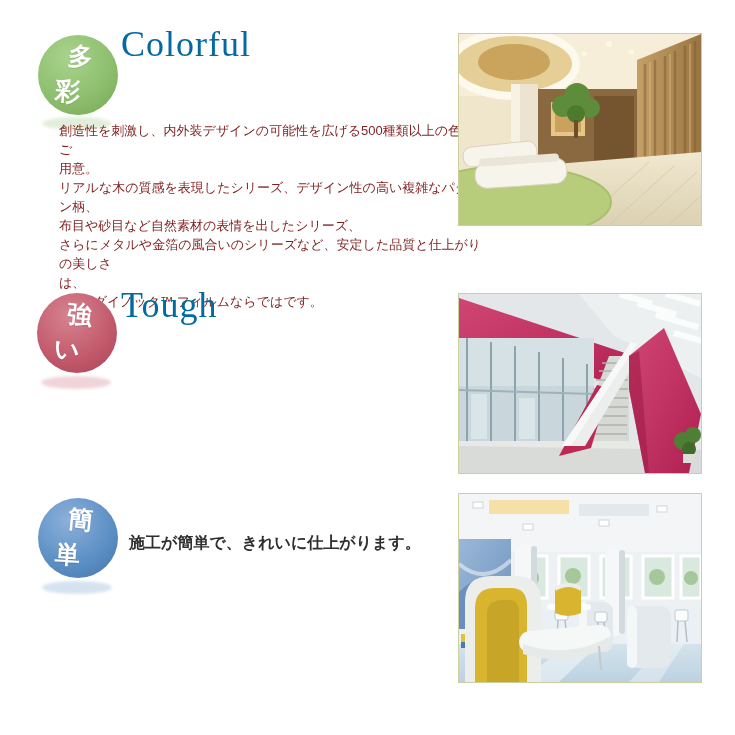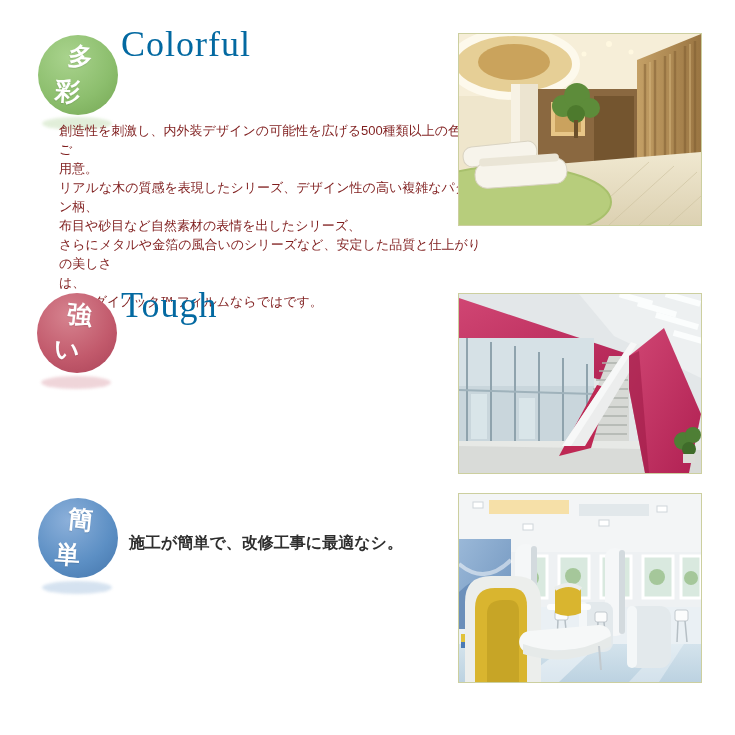--- a/index.html
+++ b/index.html
@@ -186,21 +186,21 @@
       </svg>
     </div>
   </div>
 
   <div class="section sec-easy">
     <div class="badge badge-easy" style="left:38px;top:5px;">
       <span class="char top">簡</span>
       <span class="char bottom">単</span>
     </div>
     <div class="badge-shadow shadow-easy" style="left:42px;top:88px;"></div>
-    <div class="jp-heading" style="top:39px;">施工が簡単で、改修工事に最適なシ。</div>
+    <div class="jp-heading" style="top:39px;">施工が簡単で、きれいに仕上がります。</div>
 
     <div class="photo" style="top:0;width:242px;height:188px;">
       <svg width="242" height="188" viewBox="0 0 242 188">
         <defs>
           <linearGradient id="g3mural" x1="0" y1="0" x2="1" y2="1">
             <stop offset="0" stop-color="#9ab8d8"></stop>
               <stop offset="1" stop-color="#6e93bd"></stop>
           </linearGradient>
           <linearGradient id="g3floor" x1="0" y1="0" x2="0" y2="1">
             <stop offset="0" stop-color="#d4e3ec"></stop>

